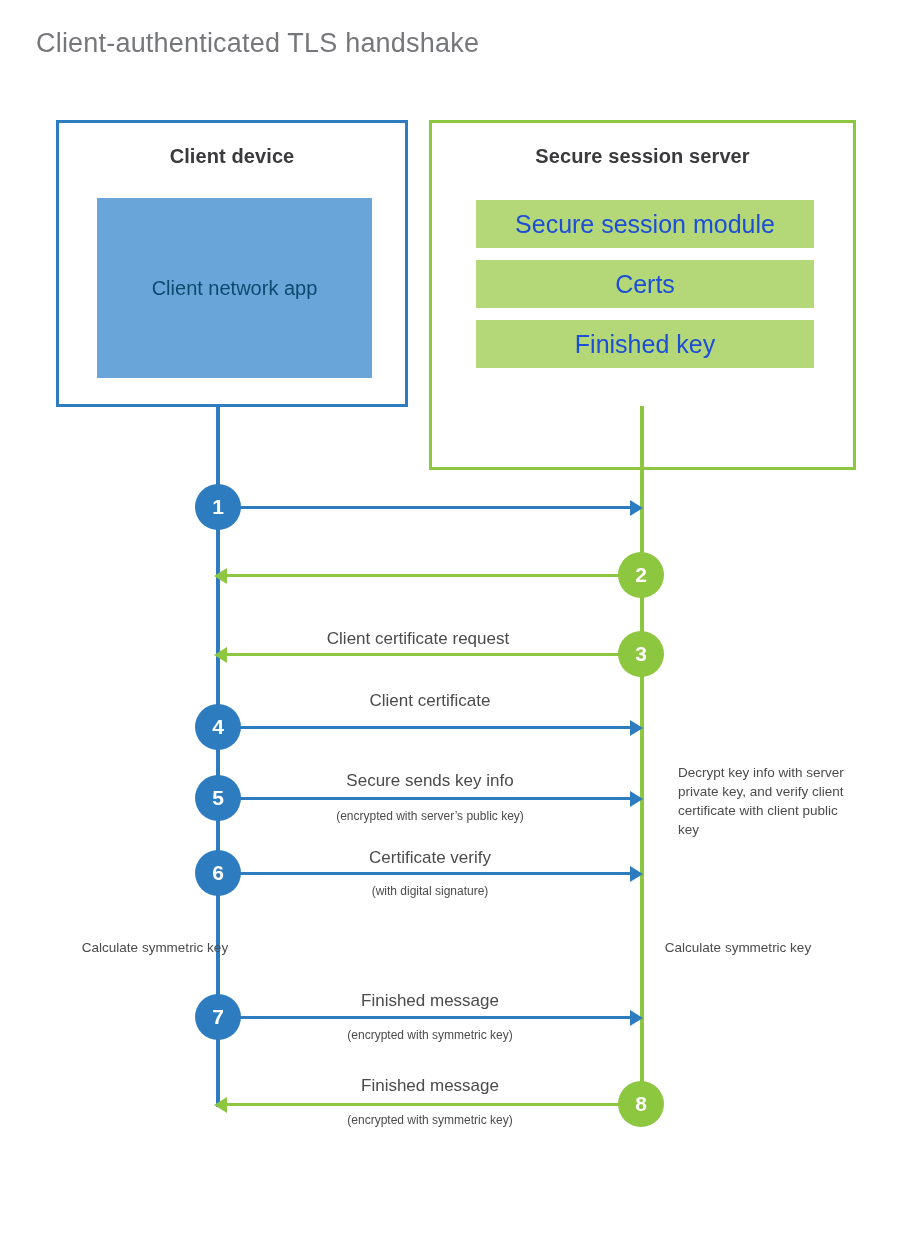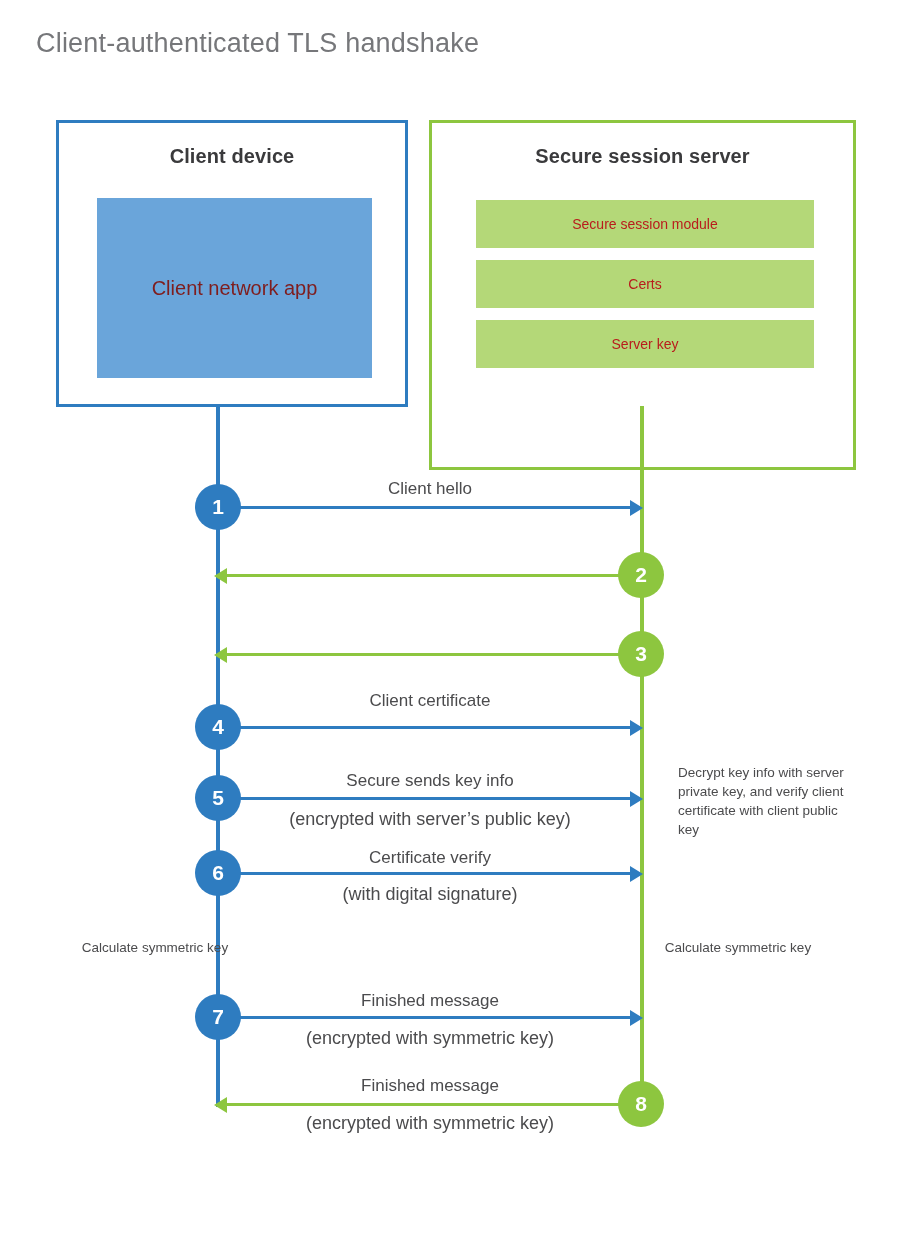--- a/index.html
+++ b/index.html
@@ -61,41 +61,41 @@
     letter-spacing: 0.1px;
   }
 
   .client-app {
     position: absolute;
     left: 38px;
     top: 75px;
     width: 275px;
     height: 180px;
     background: #6AA5DA;
-    color: #7f1d1d;
+    color: #0c4a6e;
     font-size: 20px;
     display: flex;
     align-items: center;
     justify-content: center;
     text-align: center;
     line-height: 1.35;
     box-sizing: border-box;
   }
 
   .server-modules {
     position: absolute;
     left: 44px;
     top: 77px;
     width: 338px;
   }
   .module-bar {
     height: 48px;
     background: #B4D878;
-    color: #b91c1c;
-    font-size: 14px;
+    color: #1d4ed8;
+    font-size: 25px;
     display: flex;
     align-items: center;
     justify-content: center;
     margin-bottom: 12px;
     text-align: center;
   }
 
   
   .lifeline {
     position: absolute;
@@ -157,21 +157,21 @@
   
   .msg-label {
     position: absolute;
     font-size: 17px;
     color: #4b4b4d;
     text-align: center;
     white-space: nowrap;
   }
   .msg-sublabel {
     position: absolute;
-    font-size: 18px;
+    font-size: 12px;
     color: #4b4b4d;
     text-align: center;
     white-space: nowrap;
   }
   .side-note {
     position: absolute;
     font-size: 13.5px;
     color: #4b4b4d;
     line-height: 1.42;
   }
@@ -189,36 +189,36 @@
   <div class="entity-box client">
     <div class="entity-title">Client device</div>
     <div class="client-app">Client network app</div>
   </div>
 
   <div class="entity-box server">
     <div class="entity-title">Secure session server</div>
     <div class="server-modules">
       <div class="module-bar">Secure session module</div>
       <div class="module-bar">Certs</div>
-      <div class="module-bar">Server key</div>
+      <div class="module-bar">Finished key</div>
     </div>
   </div>
 
   <div class="lifeline client-line"></div>
   <div class="lifeline server-line"></div>
 
-  <div class="msg-label" style="left:218px; top:479px; width:424px;">Client hello</div>
   <div class="msg-line blue" style="left:218px; top:506px; width:414px;"></div>
   <div class="arrow-head right" style="left:630px; top:499.5px;"></div>
   <div class="step-circle blue" style="left:195px; top:484px;">1</div>
 
   <div class="msg-line green" style="left:226px; top:574px; width:398px;"></div>
   <div class="arrow-head left" style="left:214px; top:567.5px;"></div>
   <div class="step-circle green" style="left:618px; top:552px;">2</div>
 
+  <div class="msg-label" style="left:218px; top:629px; width:400px;">Client certificate request</div>
   <div class="msg-line green" style="left:226px; top:653px; width:398px;"></div>
   <div class="arrow-head left" style="left:214px; top:646.5px;"></div>
   <div class="step-circle green" style="left:618px; top:631px;">3</div>
 
   <div class="msg-label" style="left:218px; top:691px; width:424px;">Client certificate</div>
   <div class="msg-line blue" style="left:218px; top:726px; width:414px;"></div>
   <div class="arrow-head right" style="left:630px; top:719.5px;"></div>
   <div class="step-circle blue" style="left:195px; top:704px;">4</div>
 
   <div class="msg-label" style="left:218px; top:771px; width:424px;">Secure sends key info</div>

